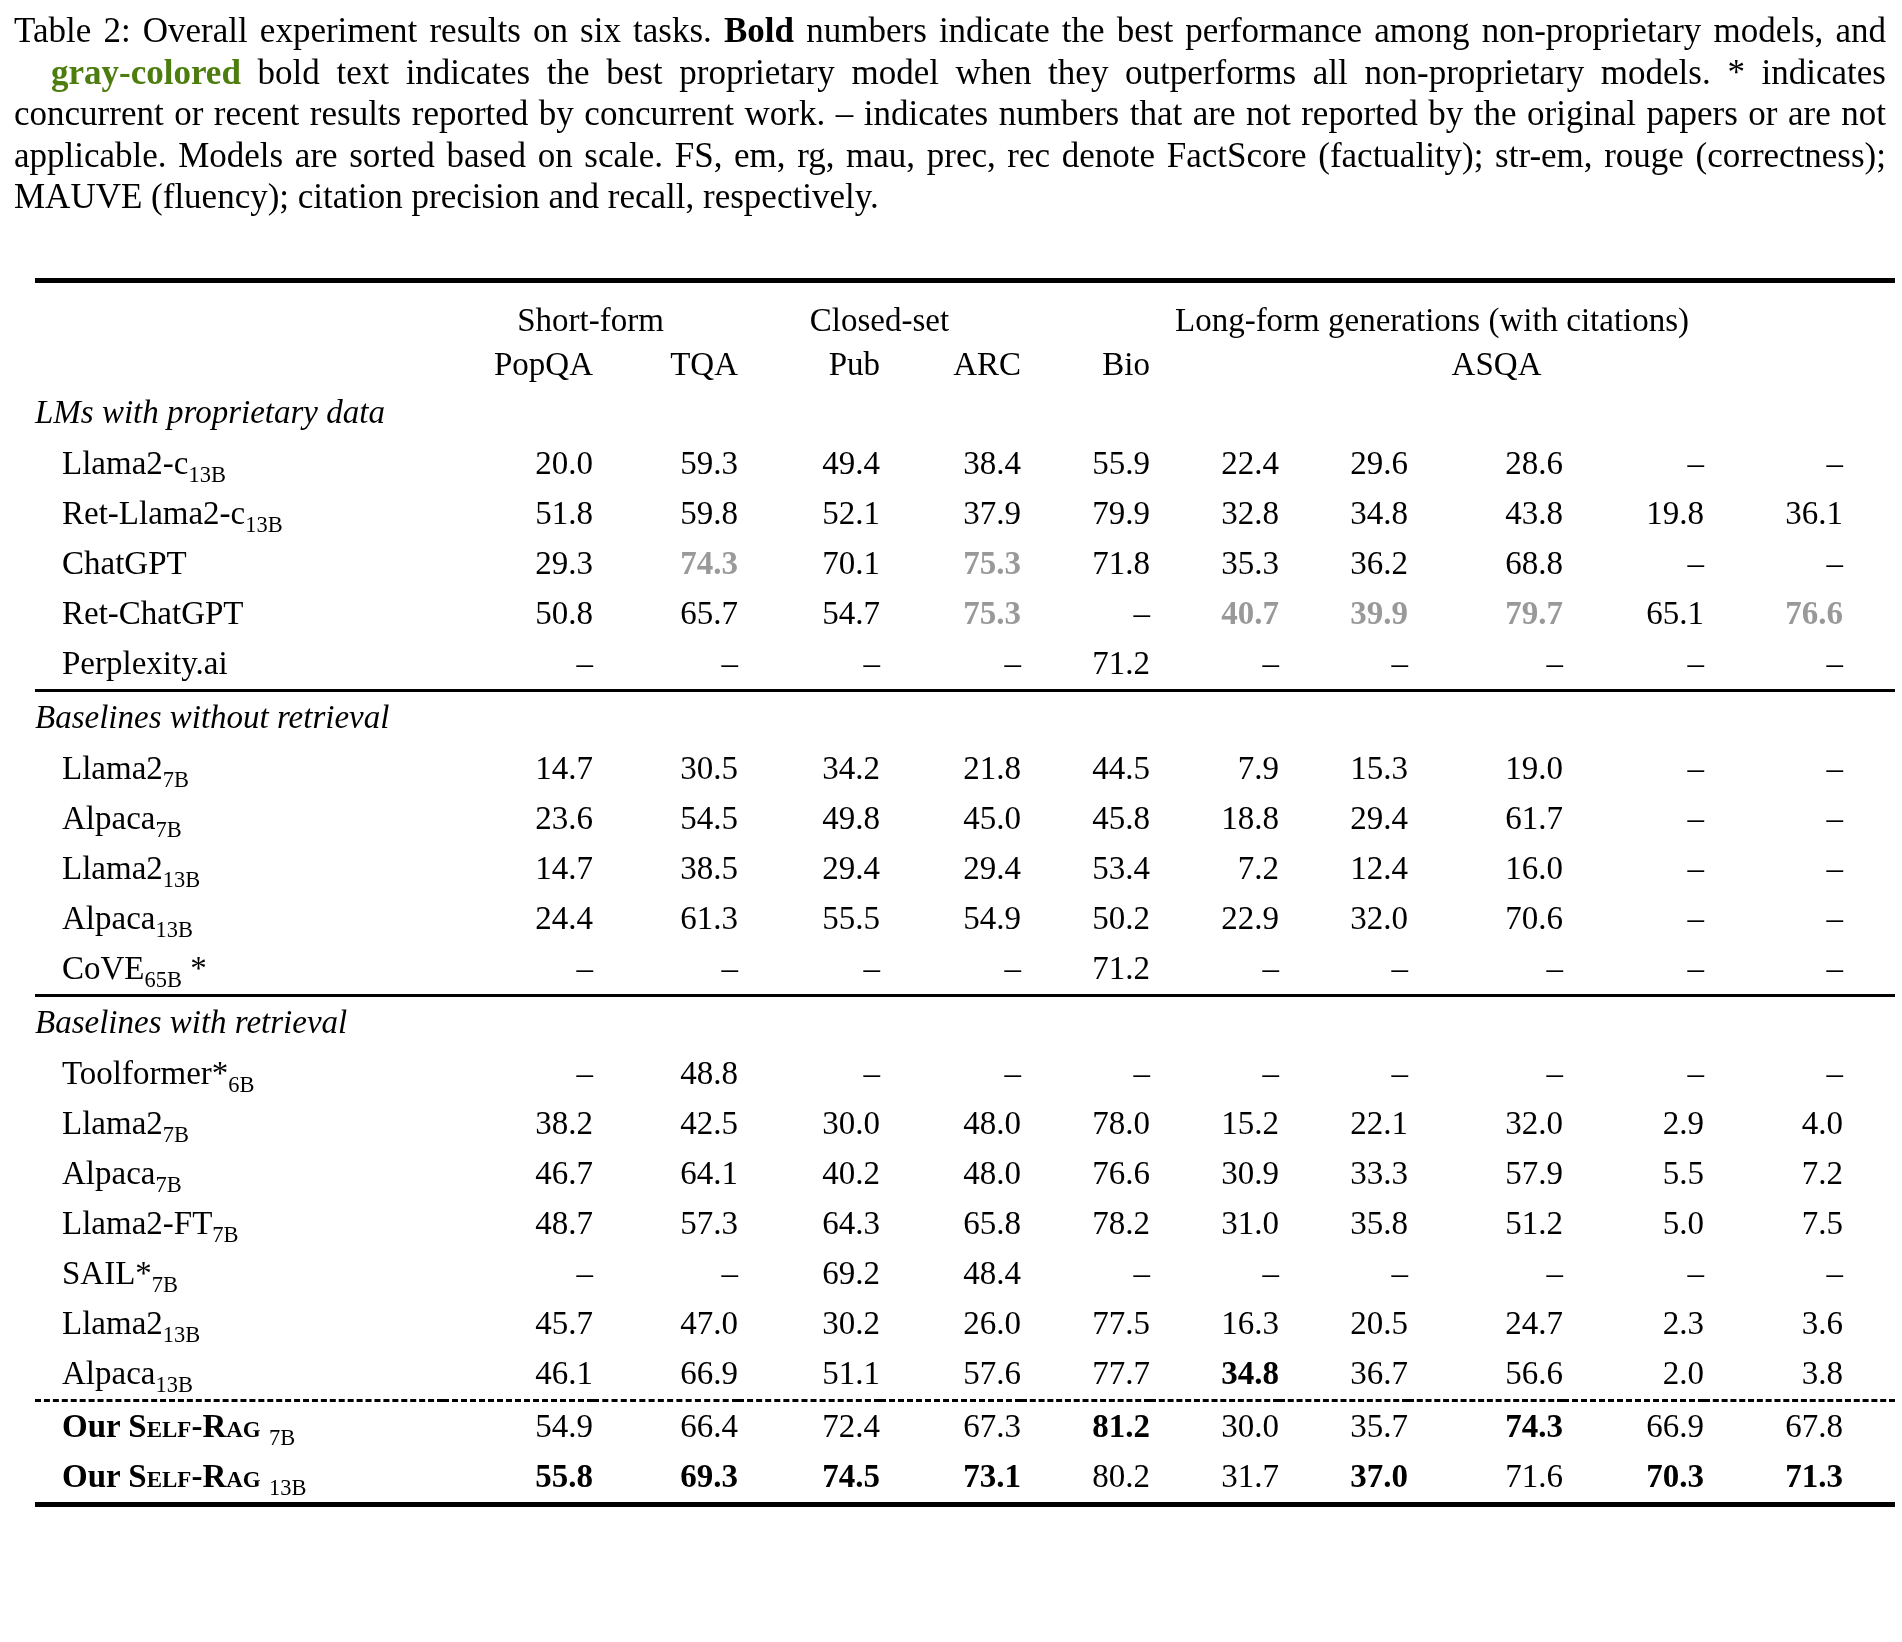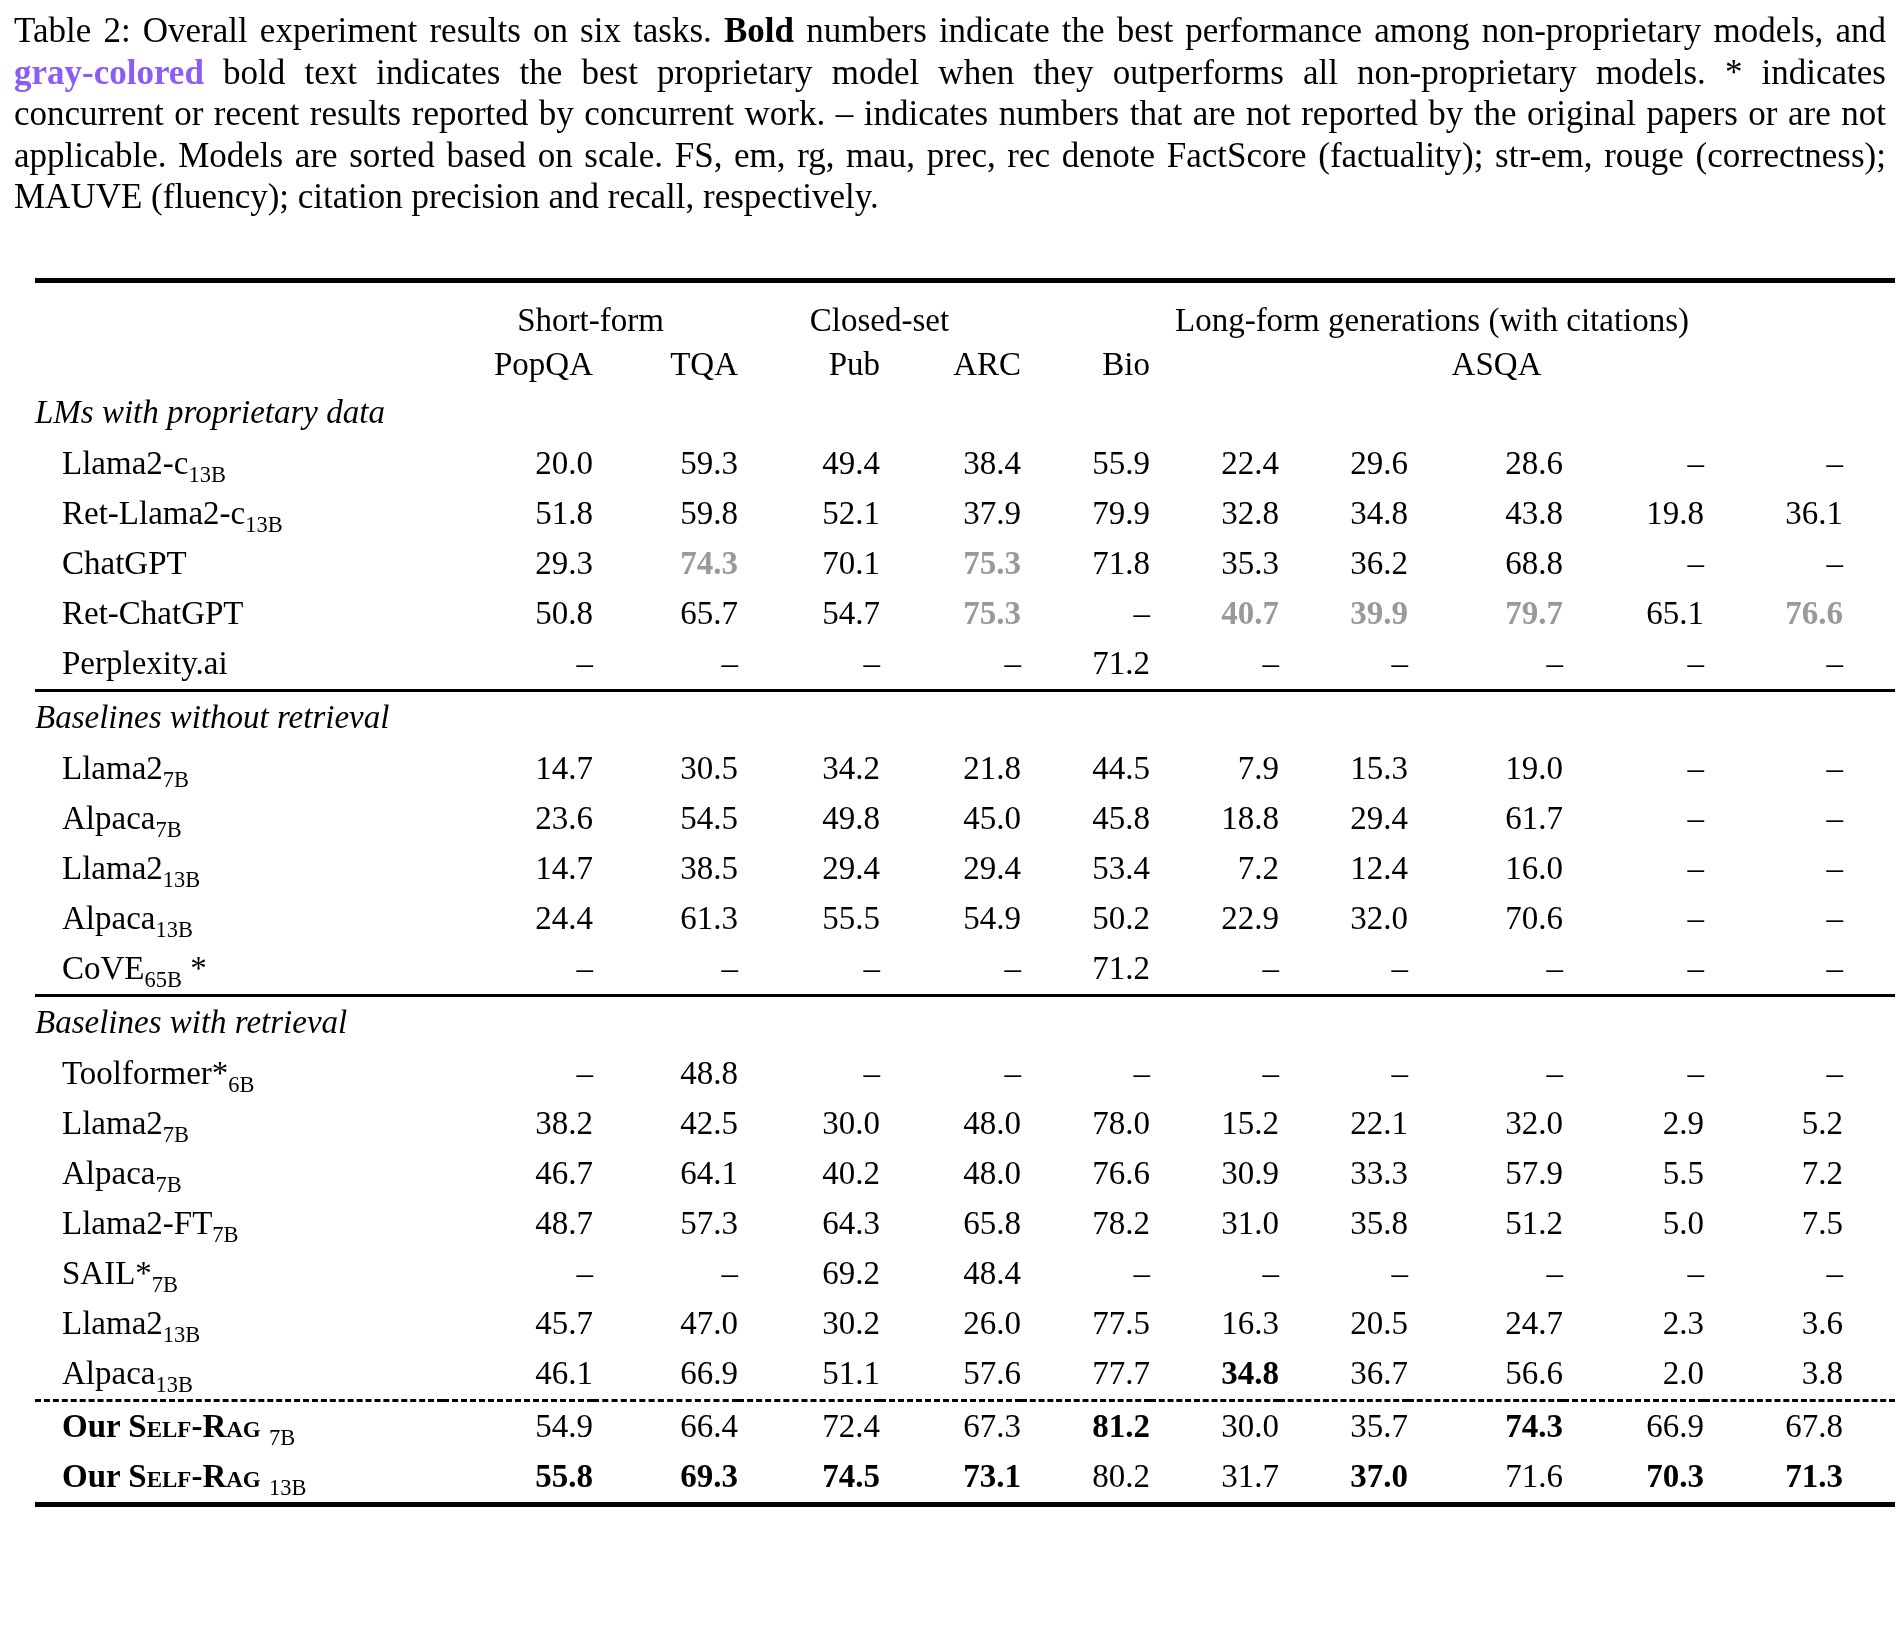--- a/index.html
+++ b/index.html
@@ -14,21 +14,21 @@
 
   
   .caption {
     margin: 0;
     padding: 10px 16px 0 14px;
     font-size: 35px;
     line-height: 41.5px;
     text-align: justify;
   }
   .caption .b { font-weight: 700; }
-  .caption .g { color: #8b5cf6; }
+  .caption .g { color: #4d7c0f; margin-left: 37px; }
 
   
   .tablewrap { margin: 60px 0 0 35px; }
   table.results {
     border-collapse: collapse;
     table-layout: fixed;
     width: 1860px;
     border-top: 5px solid #000;
     border-bottom: 5px solid #000;
     font-size: 33px;
@@ -260,21 +260,21 @@
             <td class="lbl"><span>Llama2</span><sub>7B</sub></td>
             <td class="num"><span>38.2</span></td>
             <td class="num"><span>42.5</span></td>
             <td class="num"><span>30.0</span></td>
             <td class="num"><span>48.0</span></td>
             <td class="num"><span>78.0</span></td>
             <td class="num"><span>15.2</span></td>
             <td class="num"><span>22.1</span></td>
             <td class="num"><span>32.0</span></td>
             <td class="num"><span>2.9</span></td>
-            <td class="num"><span>5.2</span></td>
+            <td class="num"><span>4.0</span></td>
           </tr>
           <tr>
             <td class="lbl"><span>Alpaca</span><sub>7B</sub></td>
             <td class="num"><span>46.7</span></td>
             <td class="num"><span>64.1</span></td>
             <td class="num"><span>40.2</span></td>
             <td class="num"><span>48.0</span></td>
             <td class="num"><span>76.6</span></td>
             <td class="num"><span>30.9</span></td>
             <td class="num"><span>33.3</span></td>

